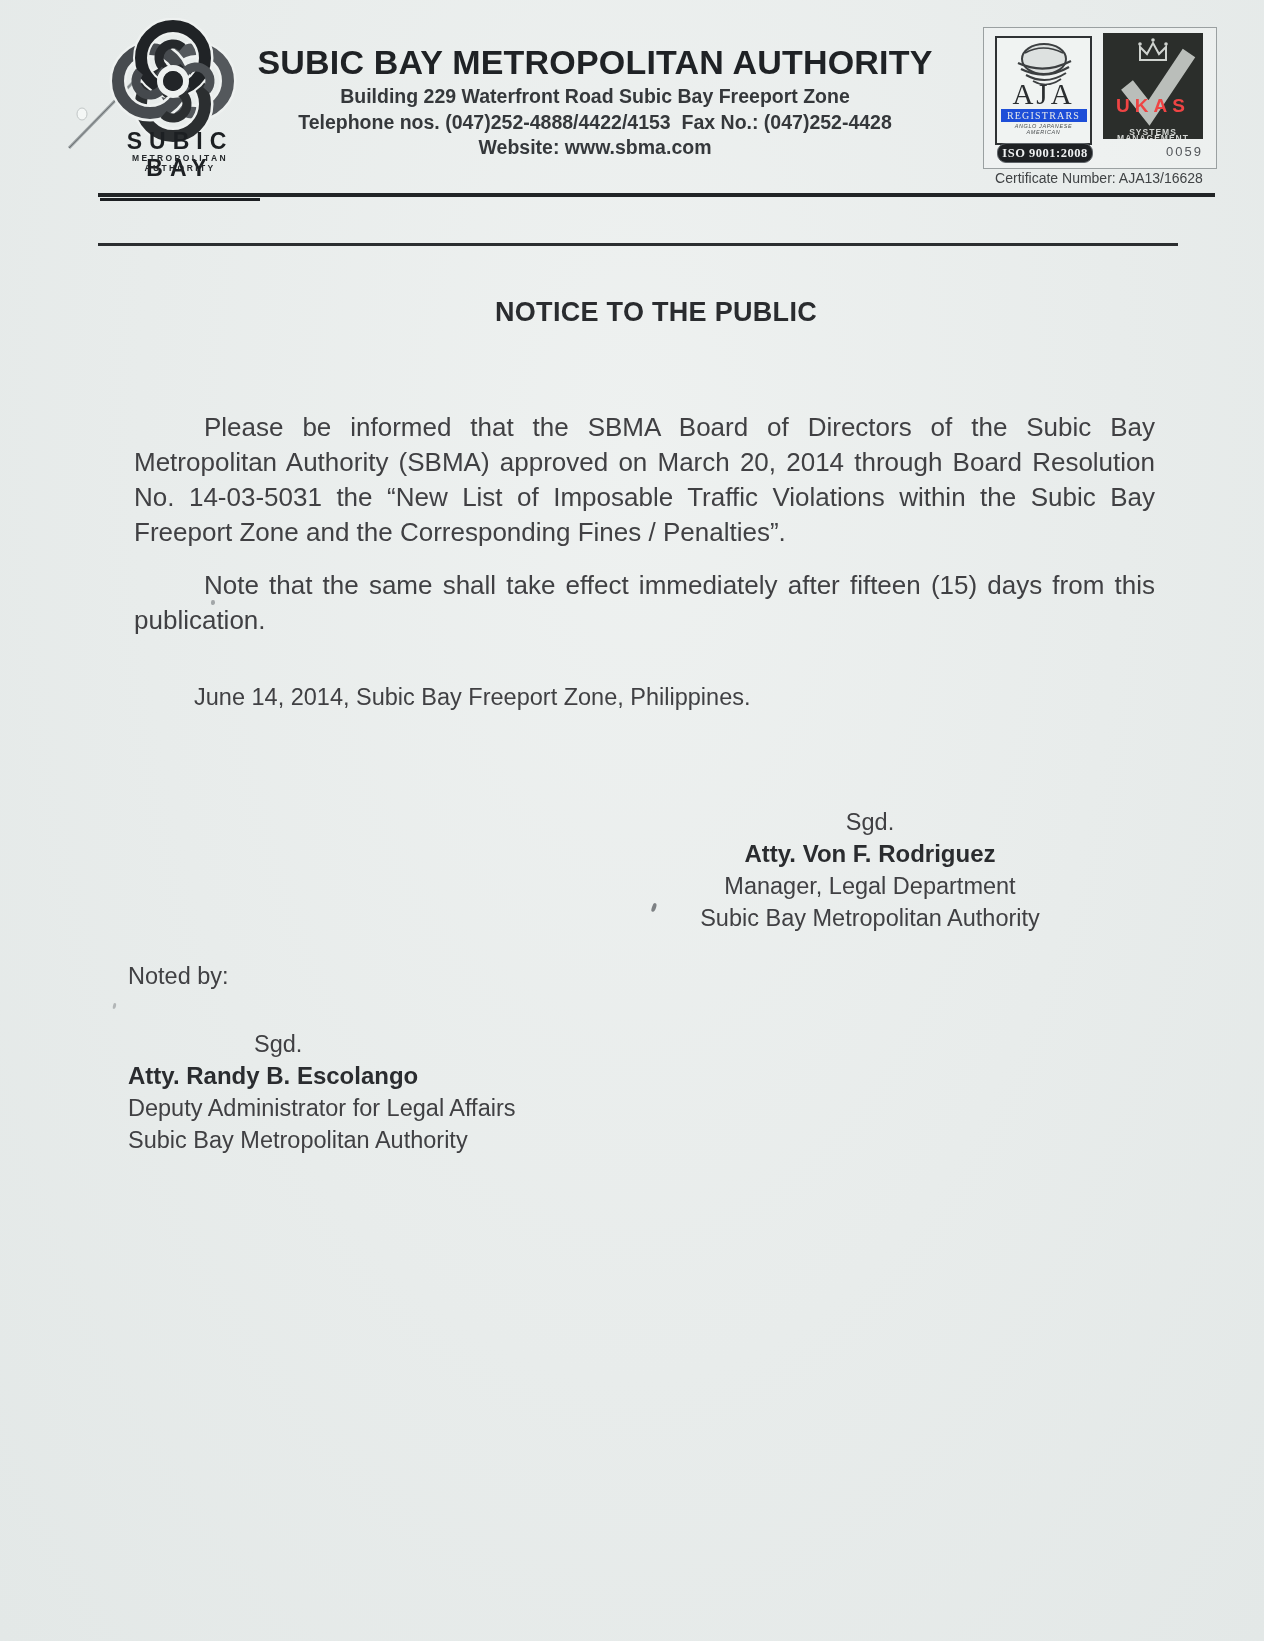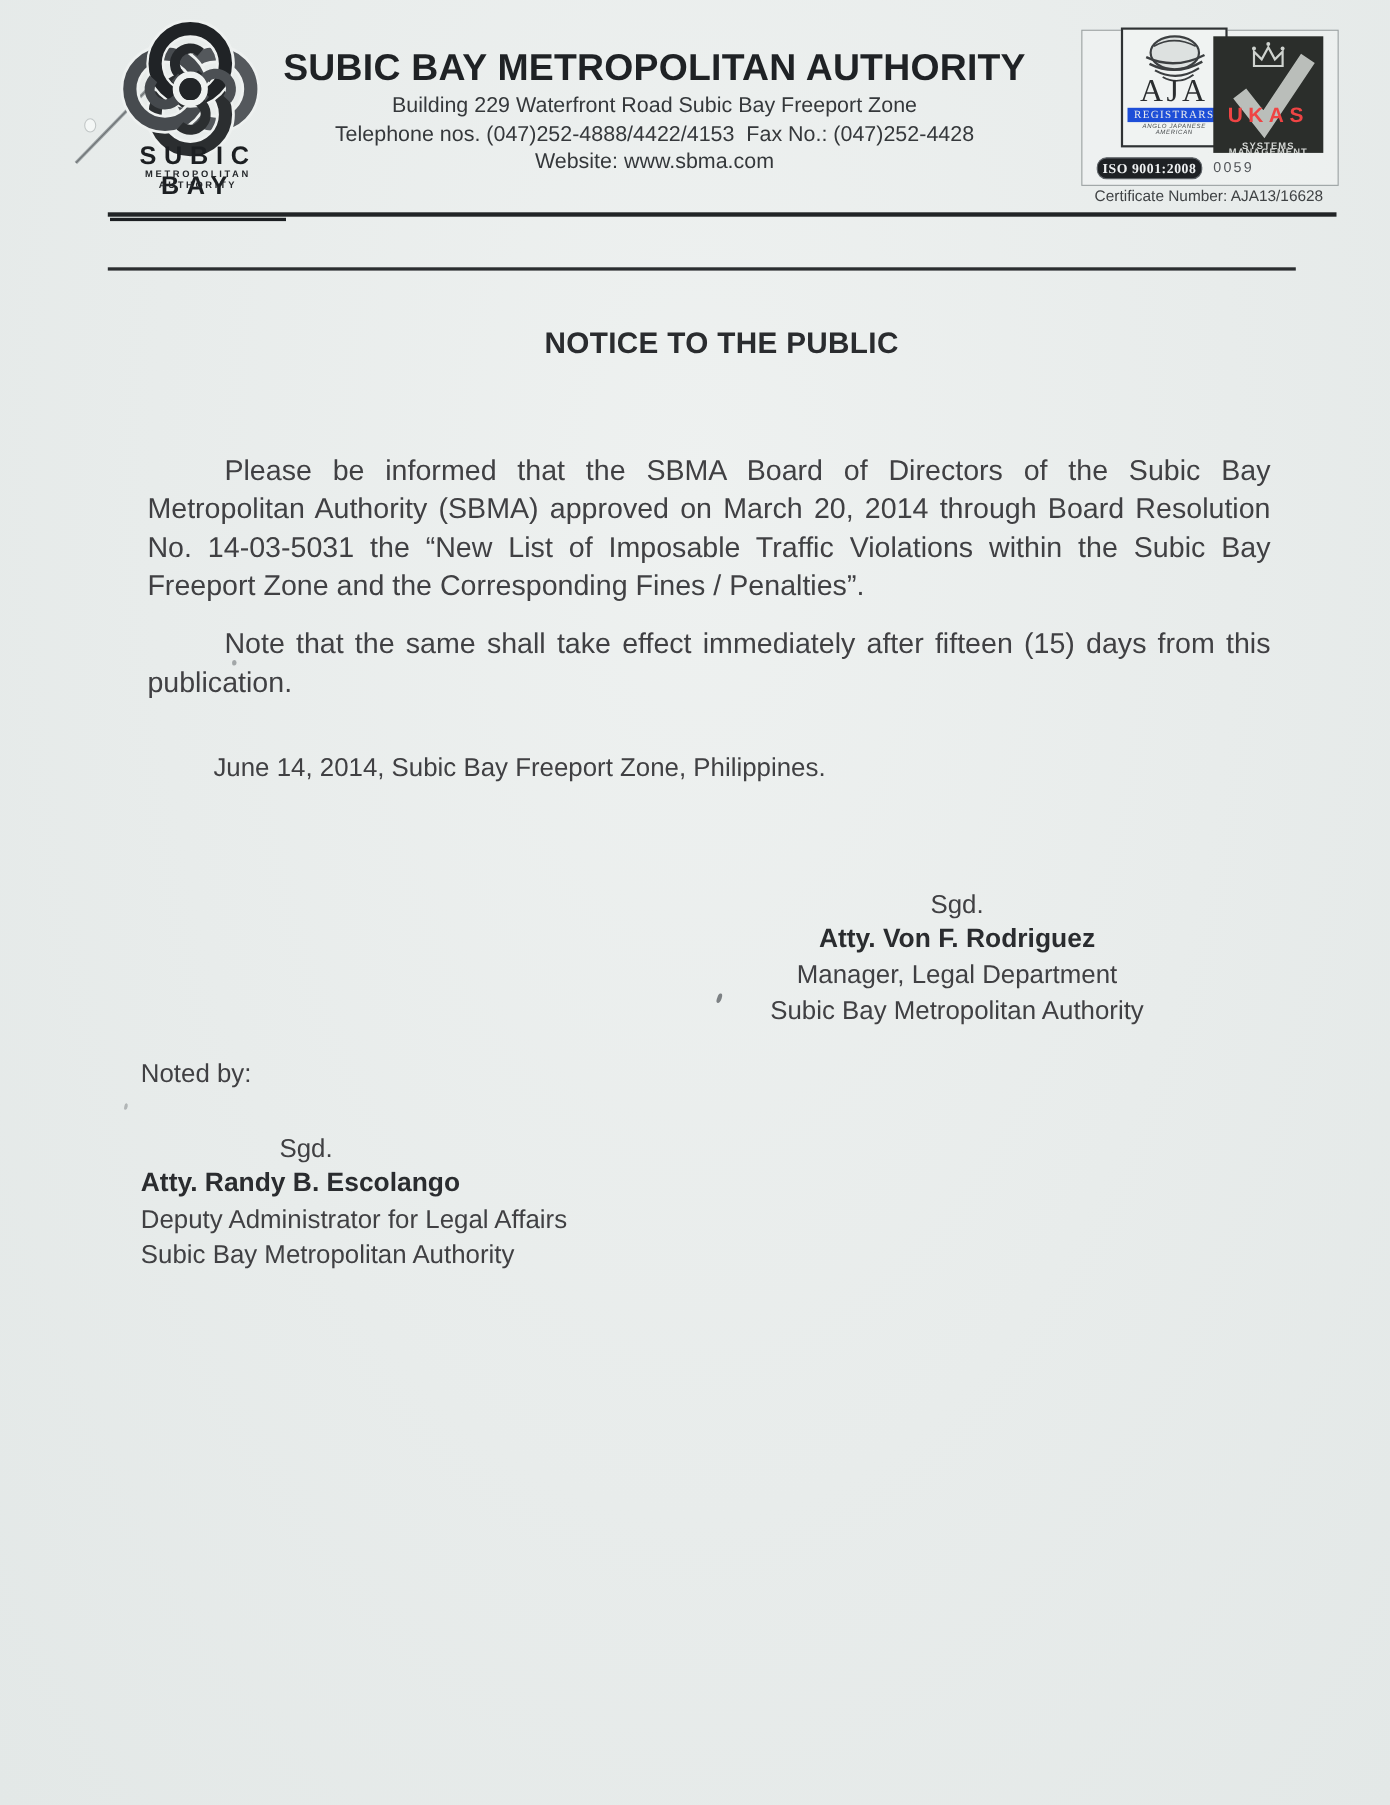--- a/index.html
+++ b/index.html
@@ -17,46 +17,46 @@
     left:100px; top:128px; width:160px; text-align:center;
     font-size:23px; font-weight:bold; letter-spacing:7px; color:#1c1f22;
     border-bottom:3px solid #1c1f22; padding-bottom:16px;
   }
   .logo-line2 {
     left:100px; top:153px; width:160px; text-align:center;
     font-size:8.5px; font-weight:bold; letter-spacing:2.4px; color:#26292c;
   }
   .org-block { left:255px; top:40px; width:680px; text-align:center; }
   .org-name  { font-size:34px; font-weight:bold; color:#1f2225; letter-spacing:0.2px; line-height:44px; }
-  .org-line  { font-size:19.5px; color:#35383b; line-height:25.5px; }
+  .org-line  { font-size:19.5px; color:#35383b; line-height:25.5px;font-weight:bold; }
 
   .cert-outer { left:983px; top:27px; width:232px; height:140px; border:1px solid #9aa0a1; background:rgba(255,255,255,0.25); }
   .aja-box {
-    left:995px; top:25px; width:97px; height:109px; border:2px solid #2f3234;
-    background:#f0f3f2; text-align:center; box-sizing:border-box;margin-left:24px;
+    left:995px; top:36px; width:97px; height:109px; border:2px solid #2f3234;
+    background:#f0f3f2; text-align:center; box-sizing:border-box;
   }
   .aja-globe { display:block; margin:3px auto 0 auto; }
   .aja-name { font-family:"Liberation Serif", serif; font-size:29px; color:#2b2e30; letter-spacing:3px; line-height:26px; margin-top:-4px; }
   .aja-band { margin:2px auto 0 auto; width:86px; height:13px; background:#1d4ed8; color:#e9ebec;
               font-family:"Liberation Serif", serif; font-size:10px; letter-spacing:1.2px; line-height:13px; }
   .aja-tag  { font-size:5.5px; font-style:italic; letter-spacing:0.6px; color:#4a4e50; margin-top:1px; }
   .iso-badge {
     left:997px; top:143px; width:94px; height:18px; background:#1e2124; border-radius:9px;
     border:1px solid #60656a; color:#eef0f1; font-family:"Liberation Serif", serif;
     font-weight:bold; font-size:12.5px; line-height:18px; text-align:center; letter-spacing:0.5px;
   }
   .ukas-box { left:1103px; top:33px; width:100px; height:106px; background:#2b2e2b; overflow:hidden; }
   .ukas-check { position:absolute; left:0; top:0; }
   .ukas-crown { position:absolute; left:30px; top:4px; }
   .ukas-text { position:absolute; left:0; top:62px; width:100px; text-align:center;
                color:#ef4444; font-size:19px; font-weight:bold; letter-spacing:5px; }
   .ukas-sub  { position:absolute; left:0; width:100px; text-align:center;
                color:#d4d7d4; font-size:8.5px; font-weight:bold; letter-spacing:1px; }
   .ukas-sub1 { top:100px; } .ukas-sub2 { top:94px; }
-  .ukas-number { left:1103px; top:144px; width:100px; text-align:left;
+  .ukas-number { left:1103px; top:144px; width:100px; text-align:right;
                  font-size:13px; letter-spacing:2px; color:#53565a; }
   .cert-number { left:983px; top:170px; width:232px; text-align:center;
                  font-size:14px; color:#3f4244; }
 
   .rule1 { left:98px; top:193px; width:1117px; height:3.5px; background:#212426; }
   .rule2 { left:98px; top:243px; width:1080px; height:2.5px; background:#2b2e30; }
 
   
   .doc-title { left:0; top:297px; width:1264px; text-align:center;
                font-size:27px; font-weight:bold; color:#2a2c2f; letter-spacing:0.3px;margin-left:24px; }

